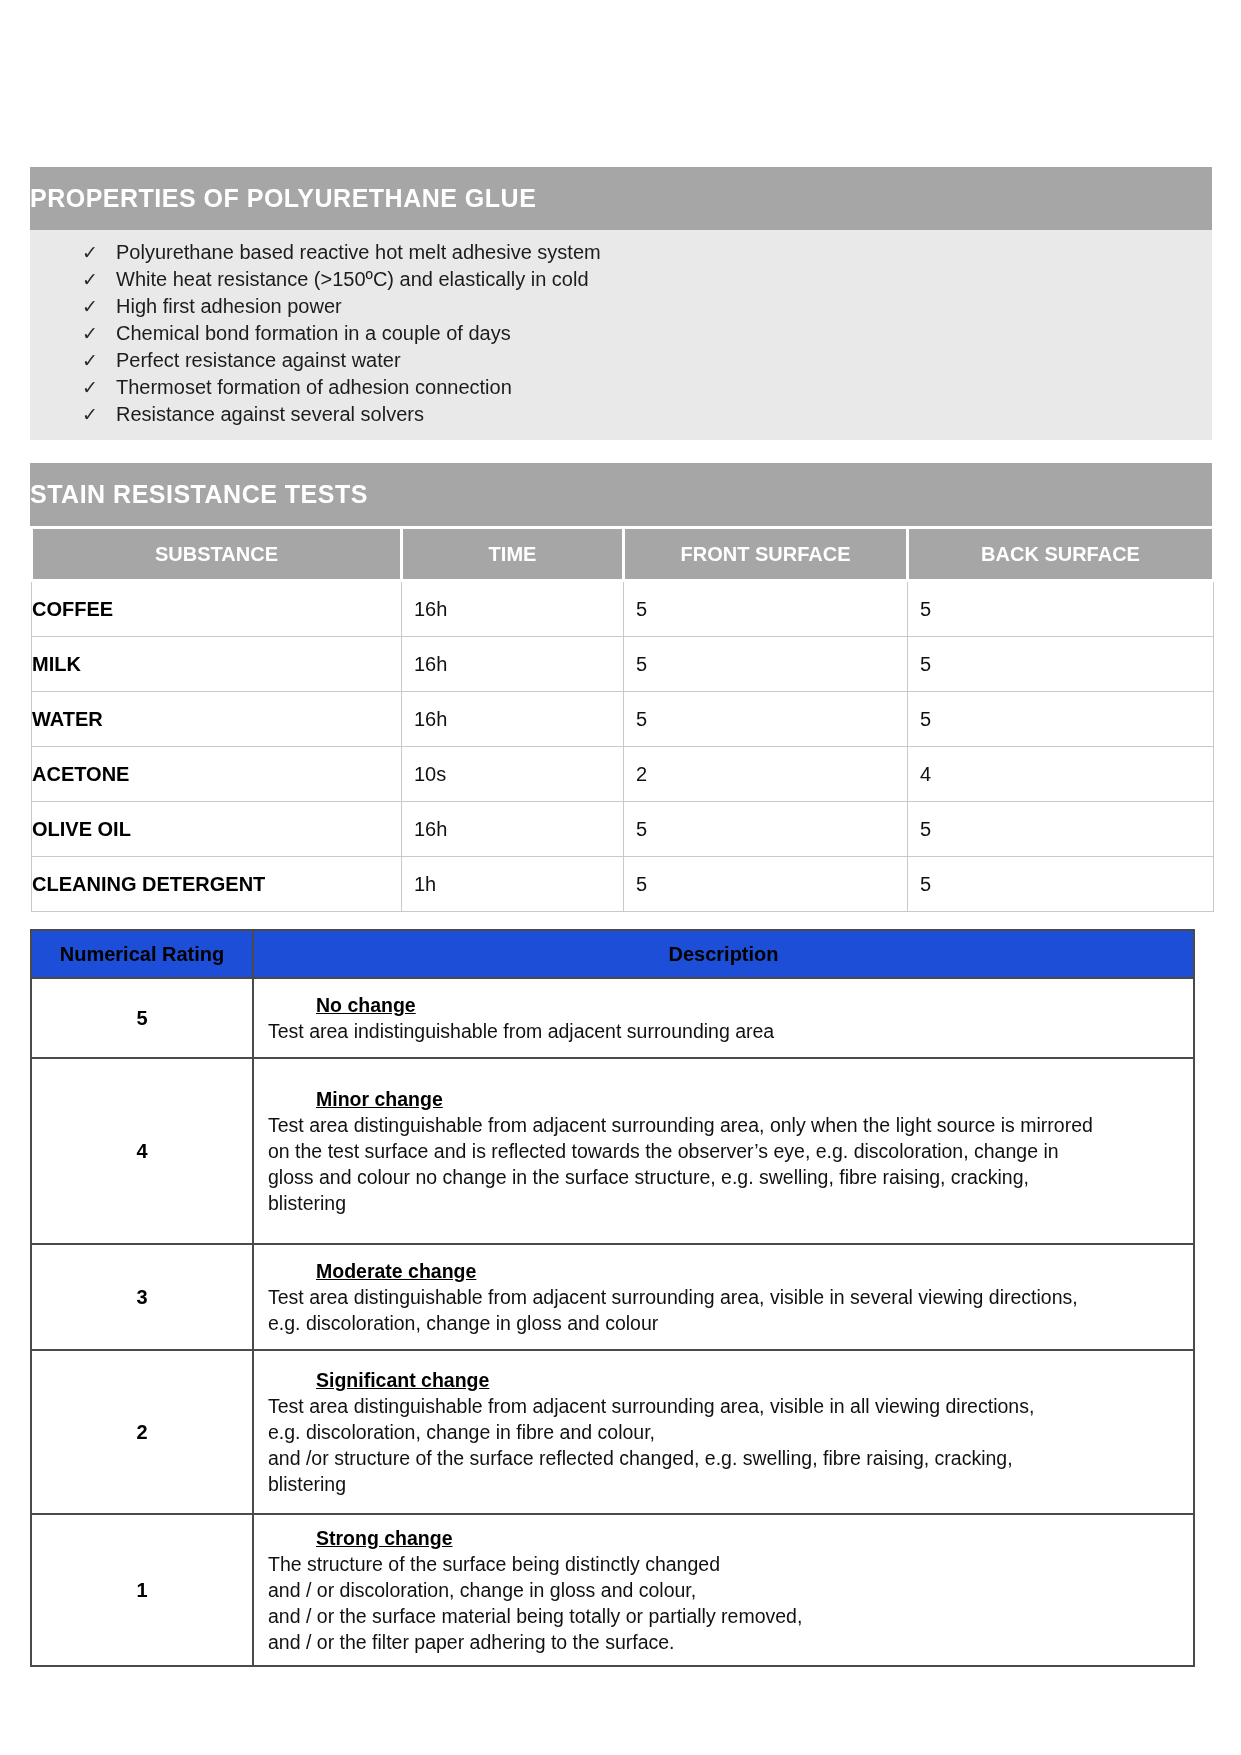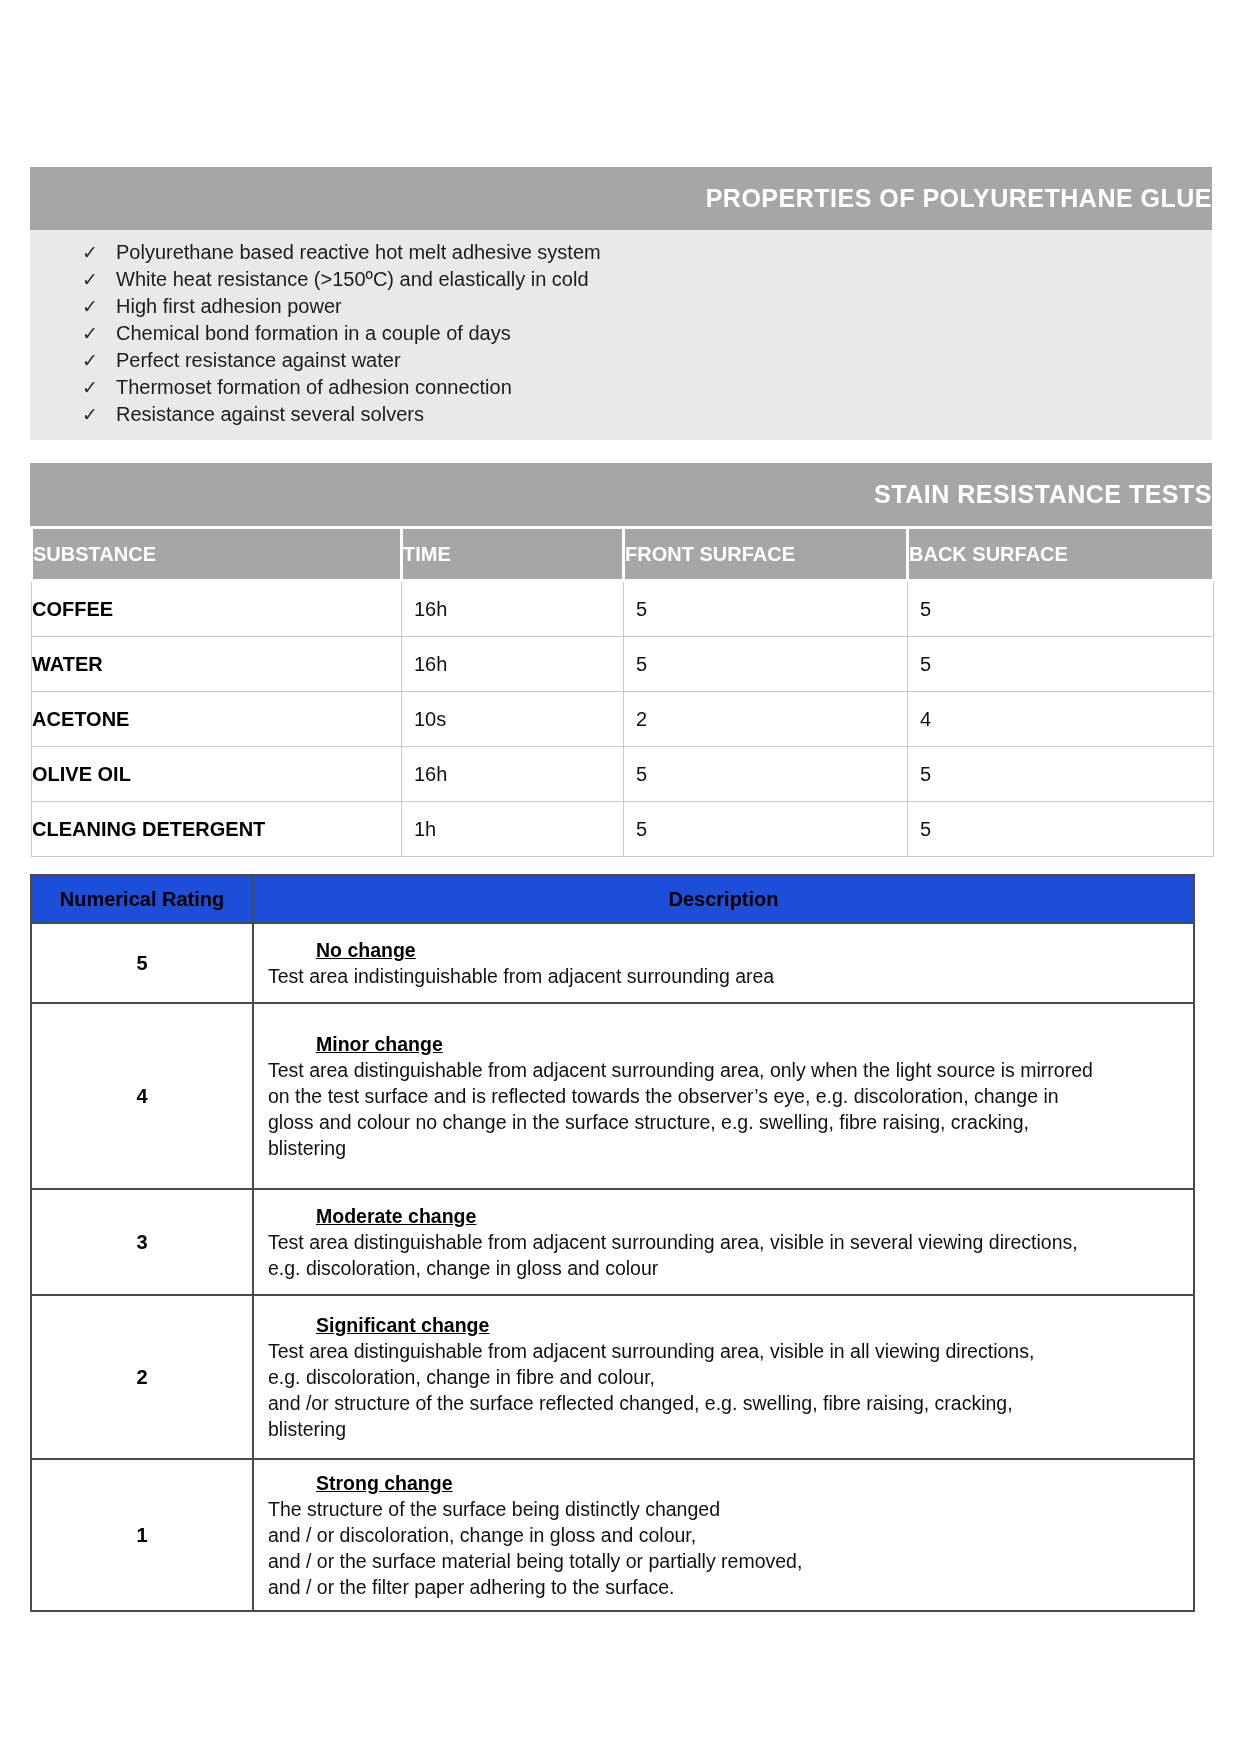--- a/index.html
+++ b/index.html
@@ -6,36 +6,36 @@
   body{
     width:1241px;height:1755px;background:#ffffff;
     font-family:"Liberation Sans","DejaVu Sans",sans-serif;
     color:#1a1a1a;position:relative;overflow:hidden;
   }
   .page{position:absolute;left:30px;top:167px;width:1182px;}
 
   
   .title-bar{
     background:#a6a6a6;color:#ffffff;font-weight:bold;
-    font-size:25px;letter-spacing:.5px;text-align:right;
+    font-size:25px;letter-spacing:.5px;text-align:left;
     height:63px;line-height:63px;
   }
 
   
   .props-list{background:#e9e9e9;padding:9px 0 12px 0;}
   .prop-item{display:flex;align-items:baseline;font-size:20px;line-height:27px;}
   .check{width:34px;margin-left:52px;flex:0 0 auto;color:#2a2a2a;font-size:19px;}
   .prop-text{color:#1c1c1c;text-align:center;}
 
   
   .stain-section{margin-top:23px;}
   .stain-table{border-collapse:collapse;width:1182px;table-layout:fixed;margin-top:0;}
   .stain-table th{
     background:#a6a6a6;color:#ffffff;font-weight:bold;font-size:20px;
-    border:3px solid #ffffff;height:50px;text-align:left;padding:0;
+    border:3px solid #ffffff;height:50px;text-align:center;padding:0;
   }
   .stain-table td{
     border:1px solid #c9c9c9;height:54px;font-size:20px;background:#ffffff;
     padding:0 0 0 12px;text-align:left;vertical-align:middle;color:#111;
   }
   .stain-table td.substance{font-weight:bold;text-align:left;padding:0;color:#000;}
 
   
   .rating-section{margin-top:17px;}
   .rating-table{border-collapse:collapse;width:1163px;table-layout:fixed;}
@@ -121,20 +121,26 @@
         </tr>
       </thead>
       <tbody>
         <tr>
           <td class="substance">COFFEE</td>
           <td>16h</td>
           <td>5</td>
           <td>5</td>
         </tr>
         <tr>
+          <td class="substance">MILK</td>
+          <td>16h</td>
+          <td>5</td>
+          <td>5</td>
+        </tr>
+        <tr>
           <td class="substance">WATER</td>
           <td>16h</td>
           <td>5</td>
           <td>5</td>
         </tr>
         <tr>
           <td class="substance">ACETONE</td>
           <td>10s</td>
           <td>2</td>
           <td>4</td>

